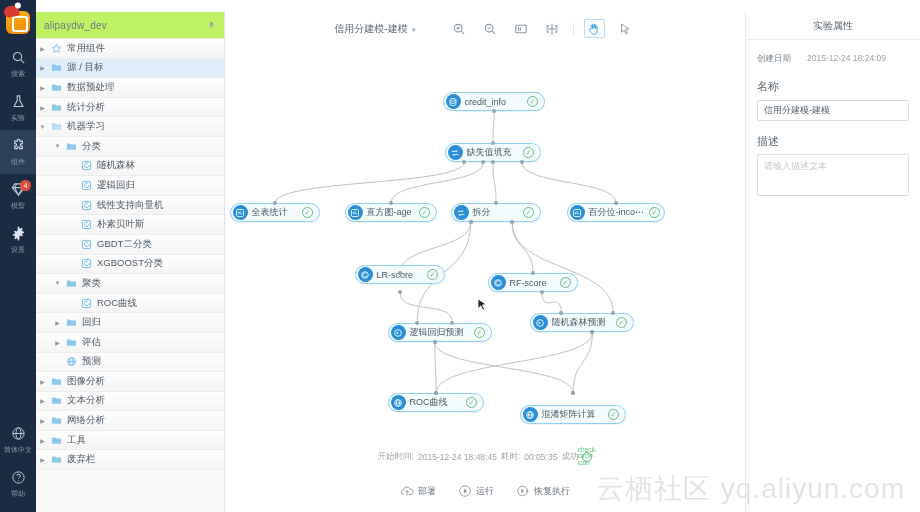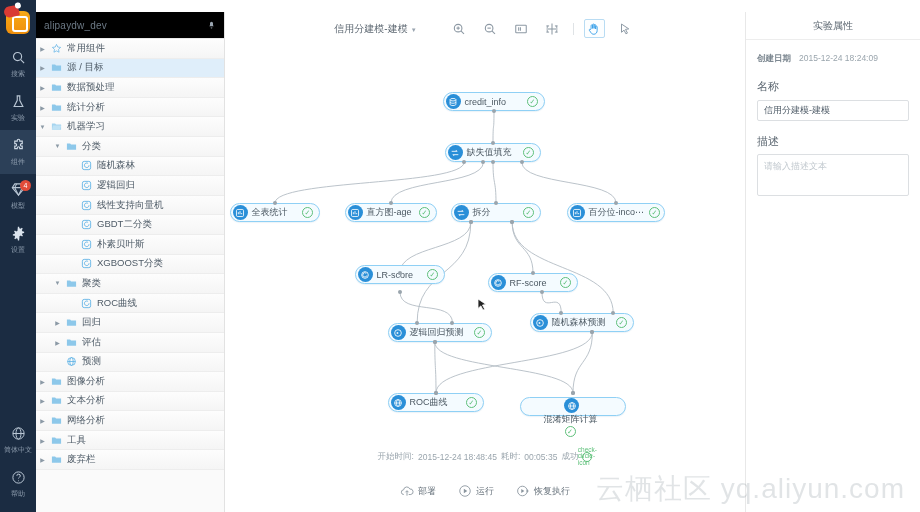--- a/index.html
+++ b/index.html
@@ -48,21 +48,21 @@
   .rail-bottom { margin-bottom: 6px; }
 
   svg.ico { display: block; }
 
   
   .tree {
     position: absolute; left: 36px; top: 12px; width: 189px; height: 500px;
     background: #fafafa; border-right: 1px solid #e2e2e2; overflow: hidden;
   }
   .tree-head {
-    height: 27px; background: #000000; display: flex; align-items: center;
+    height: 27px; background: #bef264; display: flex; align-items: center;
     padding: 0 8px; border-bottom: 1px solid #e8e8e8;
   }
   .tree-head .nm { font-size: 10px; color: #6d7a86; flex: 1; letter-spacing: .2px; }
   .tree-head .pin { color: #9aa5b0; font-size: 10px; }
   .tree-row {
     height: 19.6px; display: flex; align-items: center; font-size: 9.5px;
     color: #4d5a66; border-bottom: 1px solid #ededed; cursor: pointer;
     background: linear-gradient(#fdfdfd, #f5f5f5);
   }
   .tree-row.sel { background: #dfeefa; }
@@ -144,21 +144,21 @@
   .props {
     position: absolute; left: 745px; top: 12px; width: 175px; height: 500px;
     background: #fff; border-left: 1px solid #e8e8e8;
   }
   .props-head {
     height: 28px; display: flex; align-items: center; justify-content: center;
     font-size: 10px; color: #5b6670; border-bottom: 1px solid #ededed;
   }
   .props-body { padding: 13px 11px 0 11px; }
   .pr-meta { font-size: 8.5px; color: #9aa5ad; margin-bottom: 14px; }
-  .pr-meta b { font-weight: bold; color: #7d8891; margin-right: 8px; }
+  .pr-meta b { font-weight: normal; color: #7d8891; margin-right: 16px; }
   .pr-label { font-size: 11px; color: #5b6670; margin-bottom: 5px; }
   .pr-input {
     width: 100%; height: 21px; border: 1px solid #dcdfe2; border-radius: 2px;
     font-size: 9px; color: #4d5a66; padding: 0 6px; background: #fff;
     font-family: "Liberation Sans", sans-serif;
   }
   .pr-gap { height: 13px; }
   .pr-ta {
     width: 100%; height: 42px; border: 1px solid #dcdfe2; border-radius: 2px;
     font-size: 9px; color: #b4bcc3; padding: 5px 6px; resize: none;
@@ -358,32 +358,32 @@
         </div>
         <div class="tree-row">
           <span style="width:30px;flex:none"></span>
           <span class="arw"></span>
           <span class="ic">
             <svg width="11" height="11" viewBox="0 0 24 24" fill="none" stroke="#55aee4" stroke-width="1.8">
               <rect x="3" y="3" width="18" height="18" rx="4"></rect>
               <path d="M15.5 7.5a5 5 0 10 2 4"></path>
             </svg>
           </span>
-          <span class="tx">GBDT二分类</span>
+          <span class="tx">朴素贝叶斯</span>
         </div>
         <div class="tree-row">
           <span style="width:30px;flex:none"></span>
           <span class="arw"></span>
           <span class="ic">
             <svg width="11" height="11" viewBox="0 0 24 24" fill="none" stroke="#55aee4" stroke-width="1.8">
               <rect x="3" y="3" width="18" height="18" rx="4"></rect>
               <path d="M15.5 7.5a5 5 0 10 2 4"></path>
             </svg>
           </span>
-          <span class="tx">朴素贝叶斯</span>
+          <span class="tx">GBDT二分类</span>
         </div>
         <div class="tree-row">
           <span style="width:30px;flex:none"></span>
           <span class="arw"></span>
           <span class="ic">
             <svg width="11" height="11" viewBox="0 0 24 24" fill="none" stroke="#55aee4" stroke-width="1.8">
               <rect x="3" y="3" width="18" height="18" rx="4"></rect>
               <path d="M15.5 7.5a5 5 0 10 2 4"></path>
             </svg>
           </span>
@@ -677,21 +677,21 @@
             <span class="nico">
               <svg width="10" height="10" viewBox="0 0 24 24" fill="none" stroke="#fff" stroke-width="1.9">
                 <circle cx="12" cy="12" r="8.2"></circle>
                 <ellipse cx="12" cy="12" rx="3.7" ry="8.2"></ellipse>
                 <line x1="3.8" y1="12" x2="20.2" y2="12"></line>
               </svg>
             </span>
             <span class="nlb">ROC曲线</span>
             <span class="nok">✓</span>
           </div>
-          <div class="node" style="left: 295px; top: 352px; width: 106px; flex-direction: column;">
+          <div class="node" style="left: 295px; top: 360px; width: 106px;">
             <span class="nico">
               <svg width="10" height="10" viewBox="0 0 24 24" fill="none" stroke="#fff" stroke-width="1.9">
                 <circle cx="12" cy="12" r="8.2"></circle>
                 <ellipse cx="12" cy="12" rx="3.7" ry="8.2"></ellipse>
                 <line x1="3.8" y1="12" x2="20.2" y2="12"></line>
               </svg>
             </span>
             <span class="nlb">混淆矩阵计算</span>
             <span class="nok">✓</span>
           </div>

